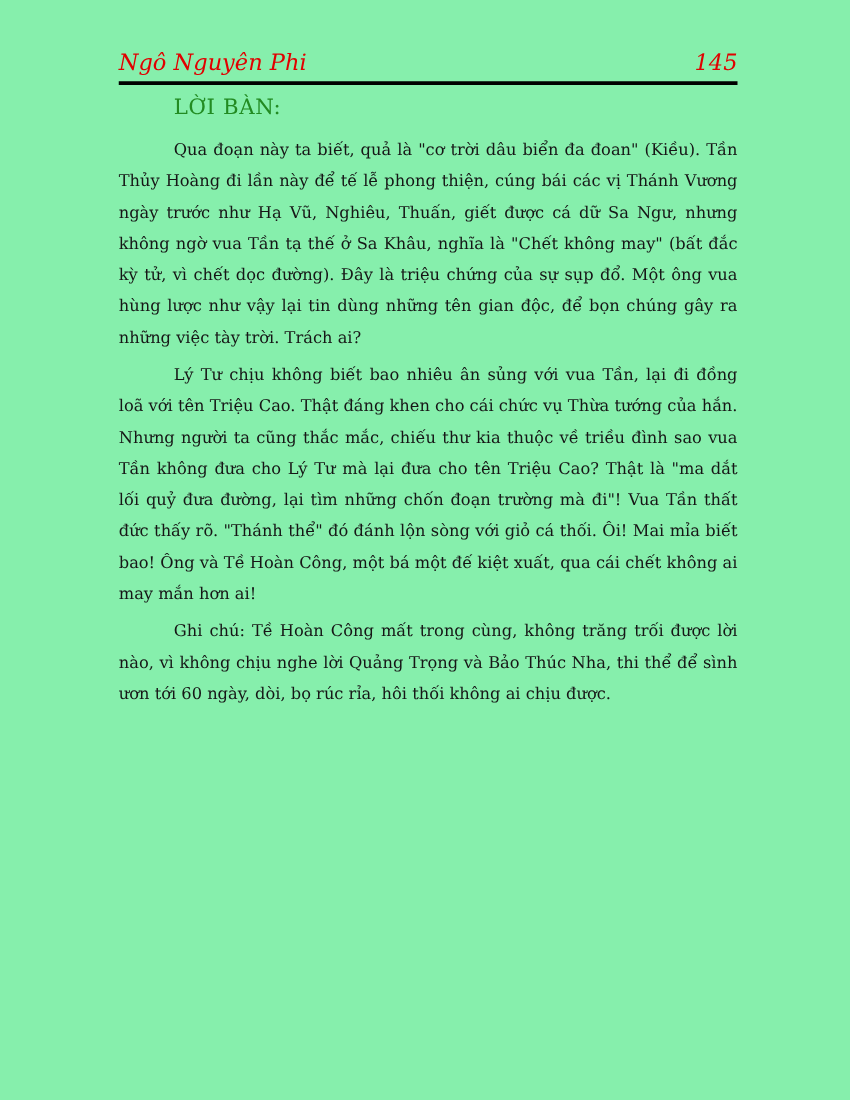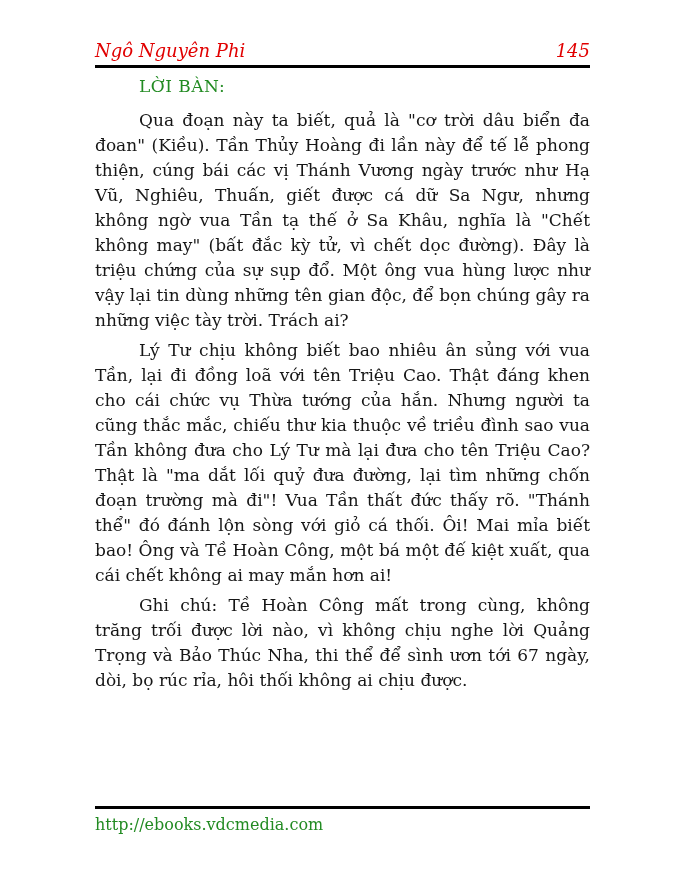--- a/index.html
+++ b/index.html
@@ -1,21 +1,21 @@
 <!DOCTYPE html>
 <html><head>
 <meta charset="utf-8">
 <style>
   html, body { margin: 0; padding: 0; background: #e8e8e8; }
   .page {
     position: relative;
     width: 680px;
     height: 880px;
     margin: 0 auto;
-    background: #ffffff;
+    background: #86efac;
     font-family: "DejaVu Serif", serif;
     overflow: hidden;
     box-sizing: border-box;
   }
   .header {
     position: absolute;
     top: 40px;
     left: 95px;
     right: 90px;
   }
@@ -40,21 +40,21 @@
     right: 90px;
     color: #161616;
   }
   .section-heading {
     color: #228b22;
     font-size: 17px;
     margin: 10px 0 12px 44px;
     letter-spacing: 0.5px;
   }
   p.body-par {
-    font-size: 17px;
+    font-size: 13px;
     line-height: 25px;
     text-align: justify;
     text-indent: 44px;
     margin: 0 0 5px 0;
   }
   .footer {
     position: absolute;
     left: 95px;
     right: 90px;
     top: 806px;
@@ -81,21 +81,17 @@
       <span>Ngô Nguyên Phi</span>
       <span>145</span>
     </div>
     <hr class="header-rule">
   </div>
 
   <div class="content">
     <div class="section-heading">LỜI BÀN:</div>
     <p class="body-par">Qua đoạn này ta biết, quả là "cơ trời dâu biển đa đoan" (Kiều). Tần Thủy Hoàng đi lần này để tế lễ phong thiện, cúng bái các vị Thánh Vương ngày trước như Hạ Vũ, Nghiêu, Thuấn, giết được cá dữ Sa Ngư, nhưng không ngờ vua Tần tạ thế ở Sa Khâu, nghĩa là "Chết không may" (bất đắc kỳ tử, vì chết dọc đường). Đây là triệu chứng của sự sụp đổ. Một ông vua hùng lược như vậy lại tin dùng những tên gian độc, để bọn chúng gây ra những việc tày trời. Trách ai?</p>
     <p class="body-par">Lý Tư chịu không biết bao nhiêu ân sủng với vua Tần, lại đi đồng loã với tên Triệu Cao. Thật đáng khen cho cái chức vụ Thừa tướng của hắn. Nhưng người ta cũng thắc mắc, chiếu thư kia thuộc về triều đình sao vua Tần không đưa cho Lý Tư mà lại đưa cho tên Triệu Cao? Thật là "ma dắt lối quỷ đưa đường, lại tìm những chốn đoạn trường mà đi"! Vua Tần thất đức thấy rõ. "Thánh thể" đó đánh lộn sòng với giỏ cá thối. Ôi! Mai mỉa biết bao! Ông và Tề Hoàn Công, một bá một đế kiệt xuất, qua cái chết không ai may mắn hơn ai!</p>
-    <p class="body-par">Ghi chú: Tề Hoàn Công mất trong cùng, không trăng trối được lời nào, vì không chịu nghe lời Quảng Trọng và Bảo Thúc Nha, thi thể để sình ươn tới 67 ngày, dòi, bọ rúc rỉa, hôi thối không ai chịu được.</p>
+    <p class="body-par">Ghi chú: Tề Hoàn Công mất trong cùng, không trăng trối được lời nào, vì không chịu nghe lời Quảng Trọng và Bảo Thúc Nha, thi thể để sình ươn tới 60 ngày, dòi, bọ rúc rỉa, hôi thối không ai chịu được.</p>
   </div>
 
-  <div class="footer">
-    <hr class="footer-rule">
-    <a class="footer-url" href="#">http://ebooks.vdcmedia.com</a>
-  </div>
 
 </div>
 
 </body></html>

